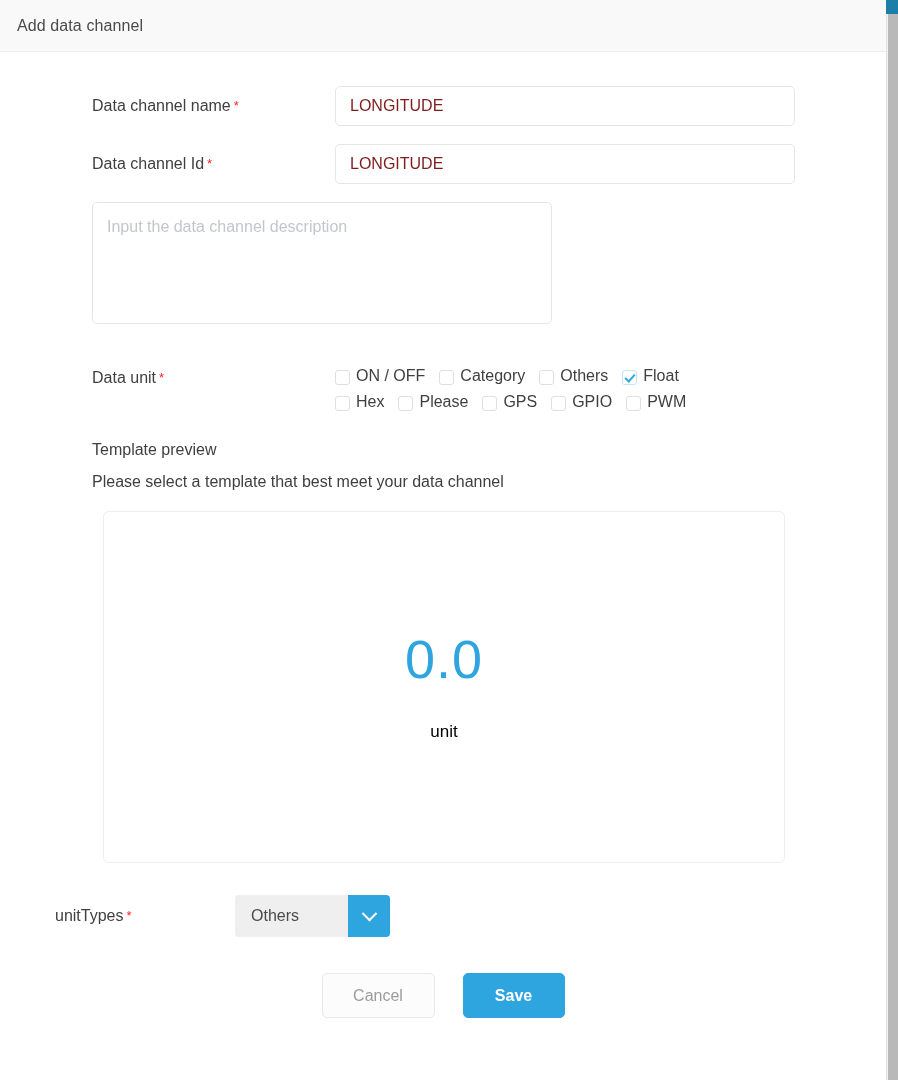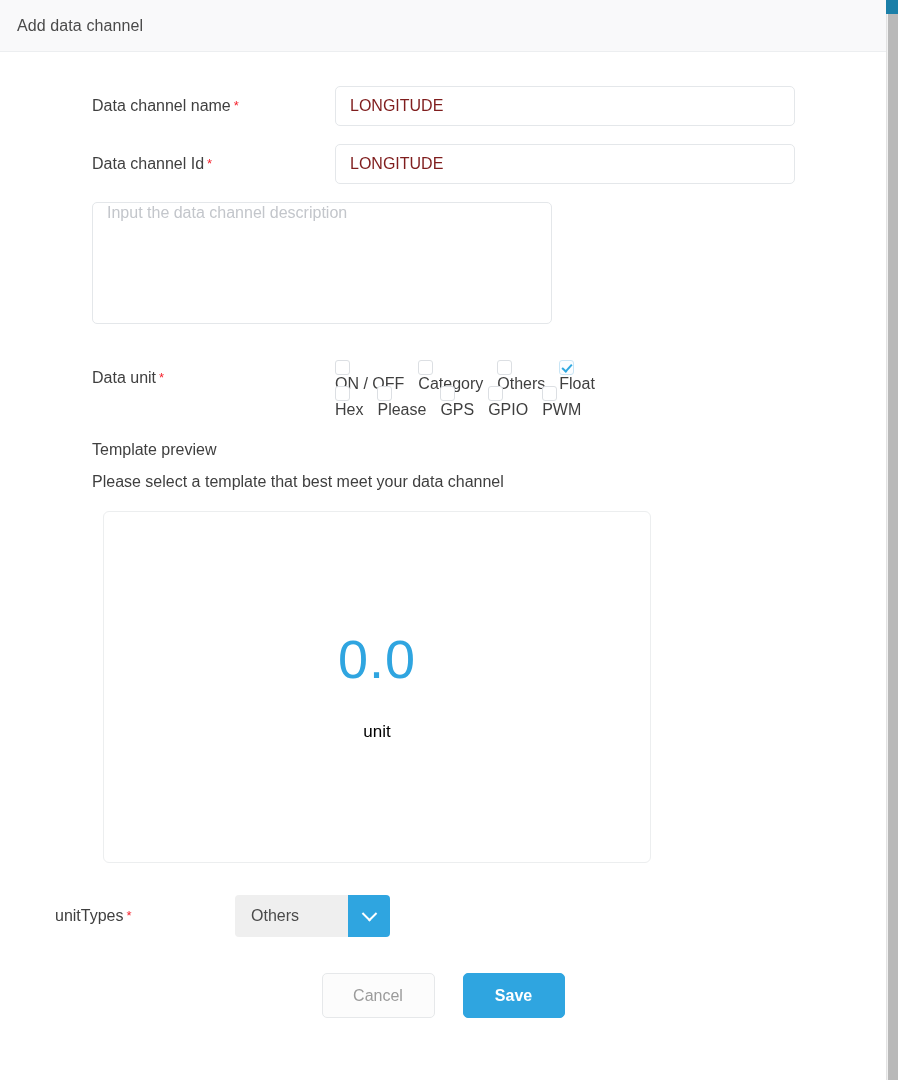--- a/index.html
+++ b/index.html
@@ -94,21 +94,21 @@
 
   .textarea {
     width: 460px;
     height: 122px;
     border: 1px solid #e4e7ea;
     border-radius: 5px;
     background: #fff;
     font-family: "Liberation Sans", sans-serif;
     font-size: 16px;
     color: #000000;
-    padding: 0 14px;
+    padding: 14px 14px;
     resize: none;
     outline: none;
     line-height: 20px;
   }
   .textarea::placeholder { color: #c3c6cb; }
 
   .row-gap-1 { margin-top: 34px; }
   .row-gap-2 { margin-top: 18px; }
   .row-gap-3 { margin-top: 18px; }
 
@@ -119,24 +119,23 @@
     width: 460px;
     padding-top: 5px;
   }
   .cb-line {
     display: flex;
     align-items: center;
     height: 26px;
   }
   .cb-item {
     display: flex;
-    align-items: flex-start;
+    align-items: flex-end;
     margin-right: 14px;
     white-space: nowrap;
-    flex-direction: column;
   }
   .cb-item:last-child { margin-right: 0; }
   .cb-box {
     width: 15px;
     height: 15px;
     border: 1px solid #dcdfe3;
     border-radius: 3px;
     background: #ffffff;
     flex: 0 0 15px;
     margin-right: 6px;
@@ -172,21 +171,21 @@
     font-size: 16px;
     color: #3f3f3f;
     margin-bottom: 14px;
   }
   .section-sub {
     font-size: 16px;
     color: #3f3f3f;
     margin-bottom: 20px;
   }
   .preview-card {
-    width: 548px;
+    width: 682px;
     height: 352px;
     margin-left: 11px;
     border: 1px solid #eceeef;
     border-radius: 6px;
     background: #ffffff;
     display: flex;
     flex-direction: column;
     align-items: center;
     justify-content: center;
   }

